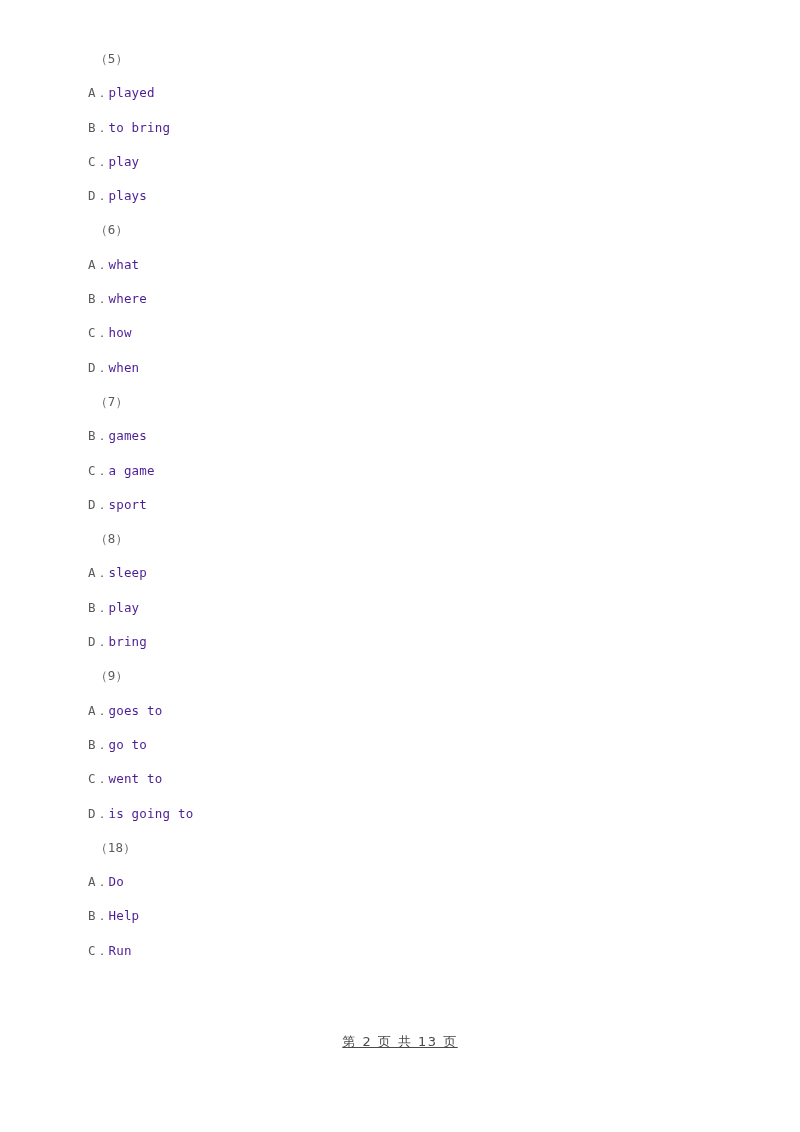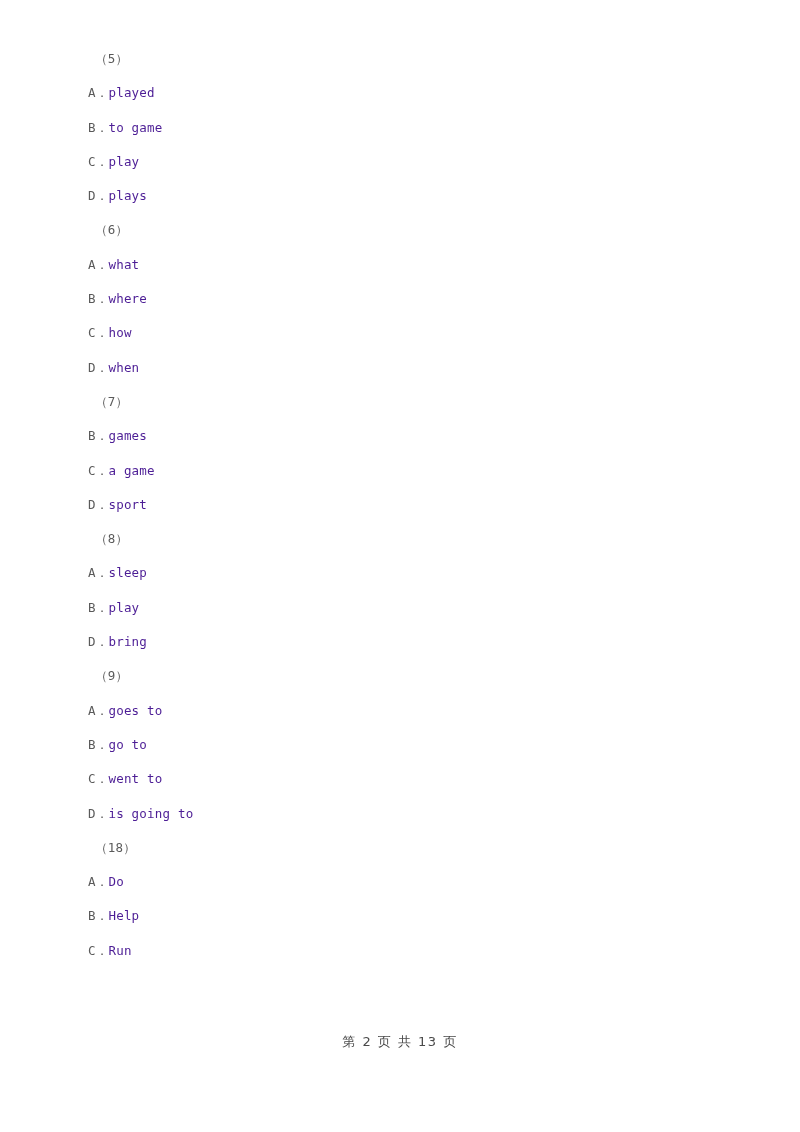--- a/index.html
+++ b/index.html
@@ -72,33 +72,34 @@
     left: 0;
     right: 0;
     top: 1032px;
     text-align: center;
     font-family: "DejaVu Sans", "Liberation Sans", sans-serif;
     font-size: 13px;
     line-height: 20px;
     color: #4a4a4a;
     letter-spacing: 1.5px;
     white-space: pre;
+    text-decoration: underline;
   }
 </style>
 </head>
 <body>
 
 <div class="page">
 
   <div class="content">
 
   <div class="question-group">
         <div class="question-number">（5）</div>
         <div class="option-line"><span class="option-letter">A</span><span class="option-sep">．</span><span class="option-text">played</span></div>
-        <div class="option-line"><span class="option-letter">B</span><span class="option-sep">．</span><span class="option-text">to game</span></div>
+        <div class="option-line"><span class="option-letter">B</span><span class="option-sep">．</span><span class="option-text">to bring</span></div>
         <div class="option-line"><span class="option-letter">C</span><span class="option-sep">．</span><span class="option-text">play</span></div>
         <div class="option-line"><span class="option-letter">D</span><span class="option-sep">．</span><span class="option-text">plays</span></div>
       </div>
       <div class="question-group">
         <div class="question-number">（6）</div>
         <div class="option-line"><span class="option-letter">A</span><span class="option-sep">．</span><span class="option-text">what</span></div>
         <div class="option-line"><span class="option-letter">B</span><span class="option-sep">．</span><span class="option-text">where</span></div>
         <div class="option-line"><span class="option-letter">C</span><span class="option-sep">．</span><span class="option-text">how</span></div>
         <div class="option-line"><span class="option-letter">D</span><span class="option-sep">．</span><span class="option-text">when</span></div>
       </div>

